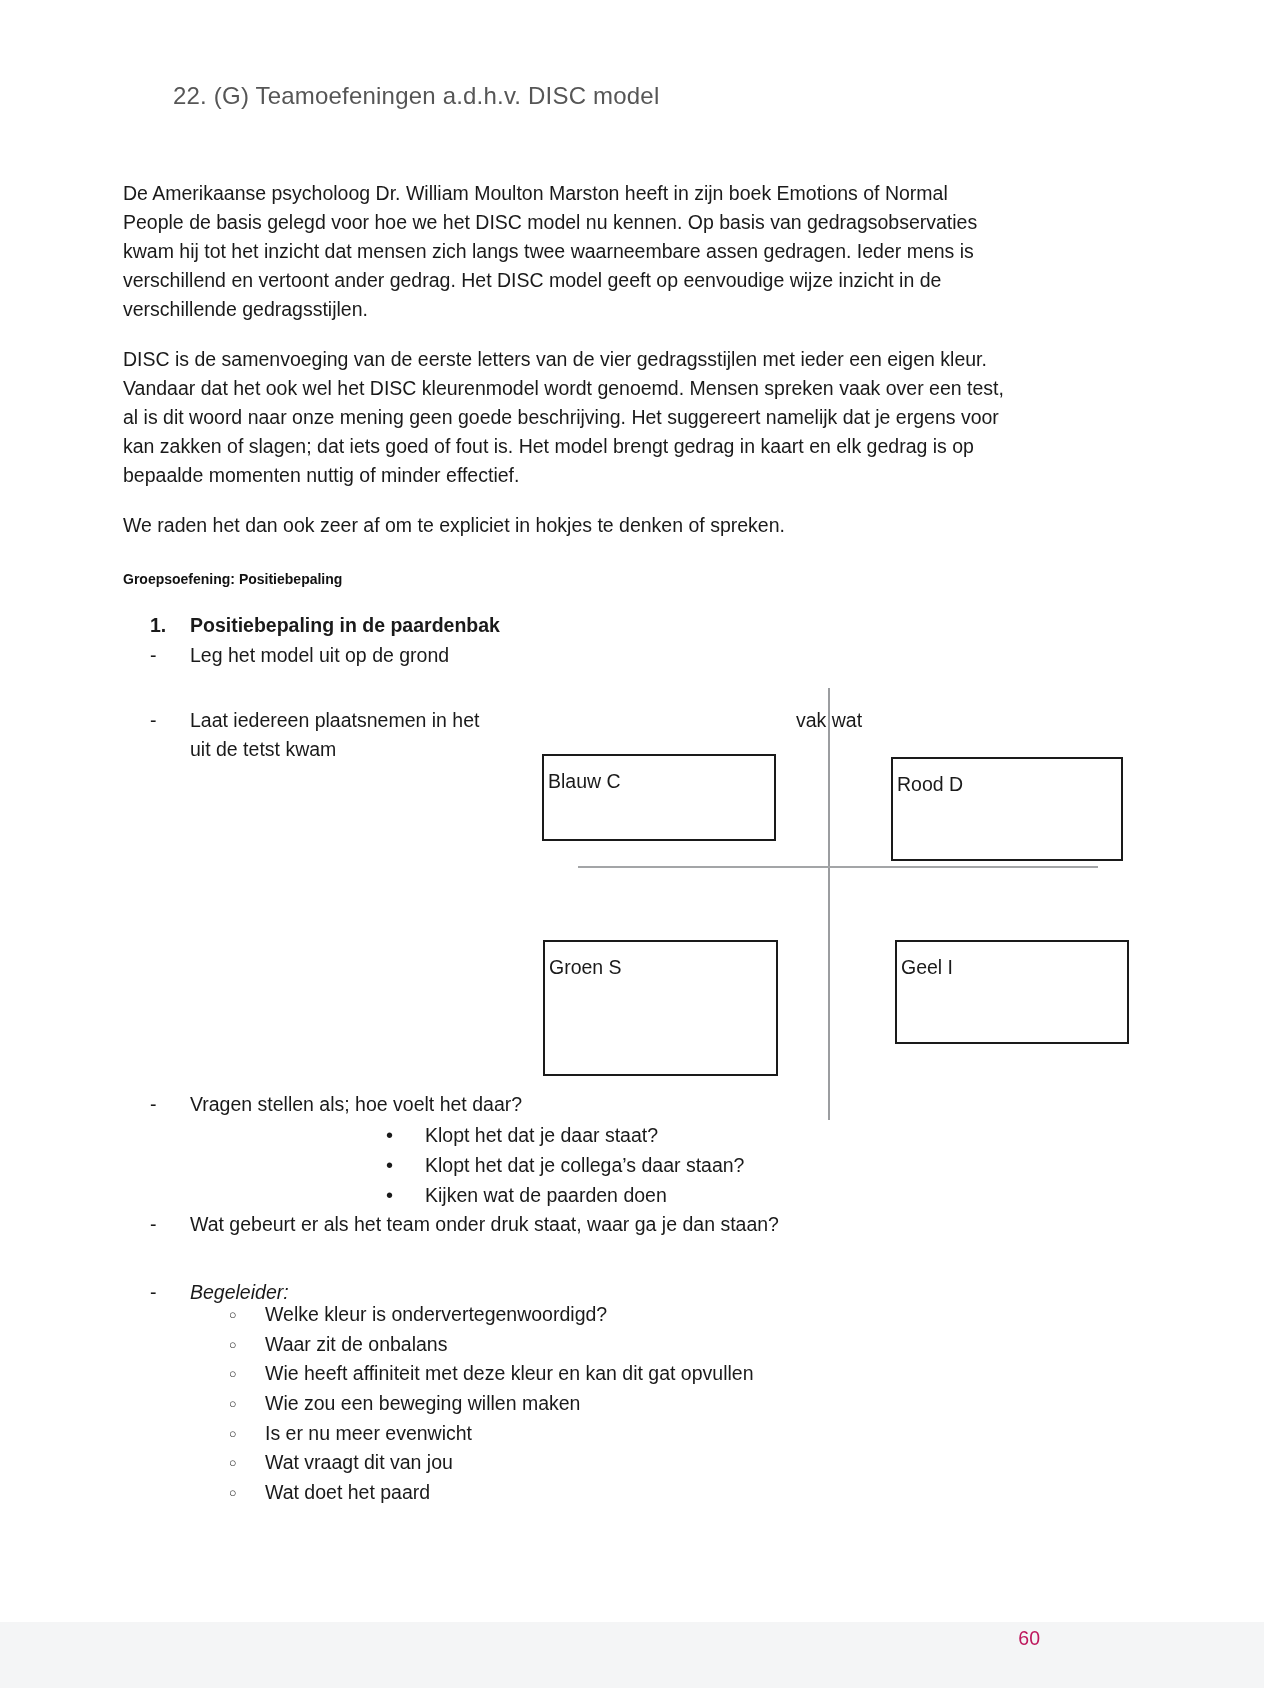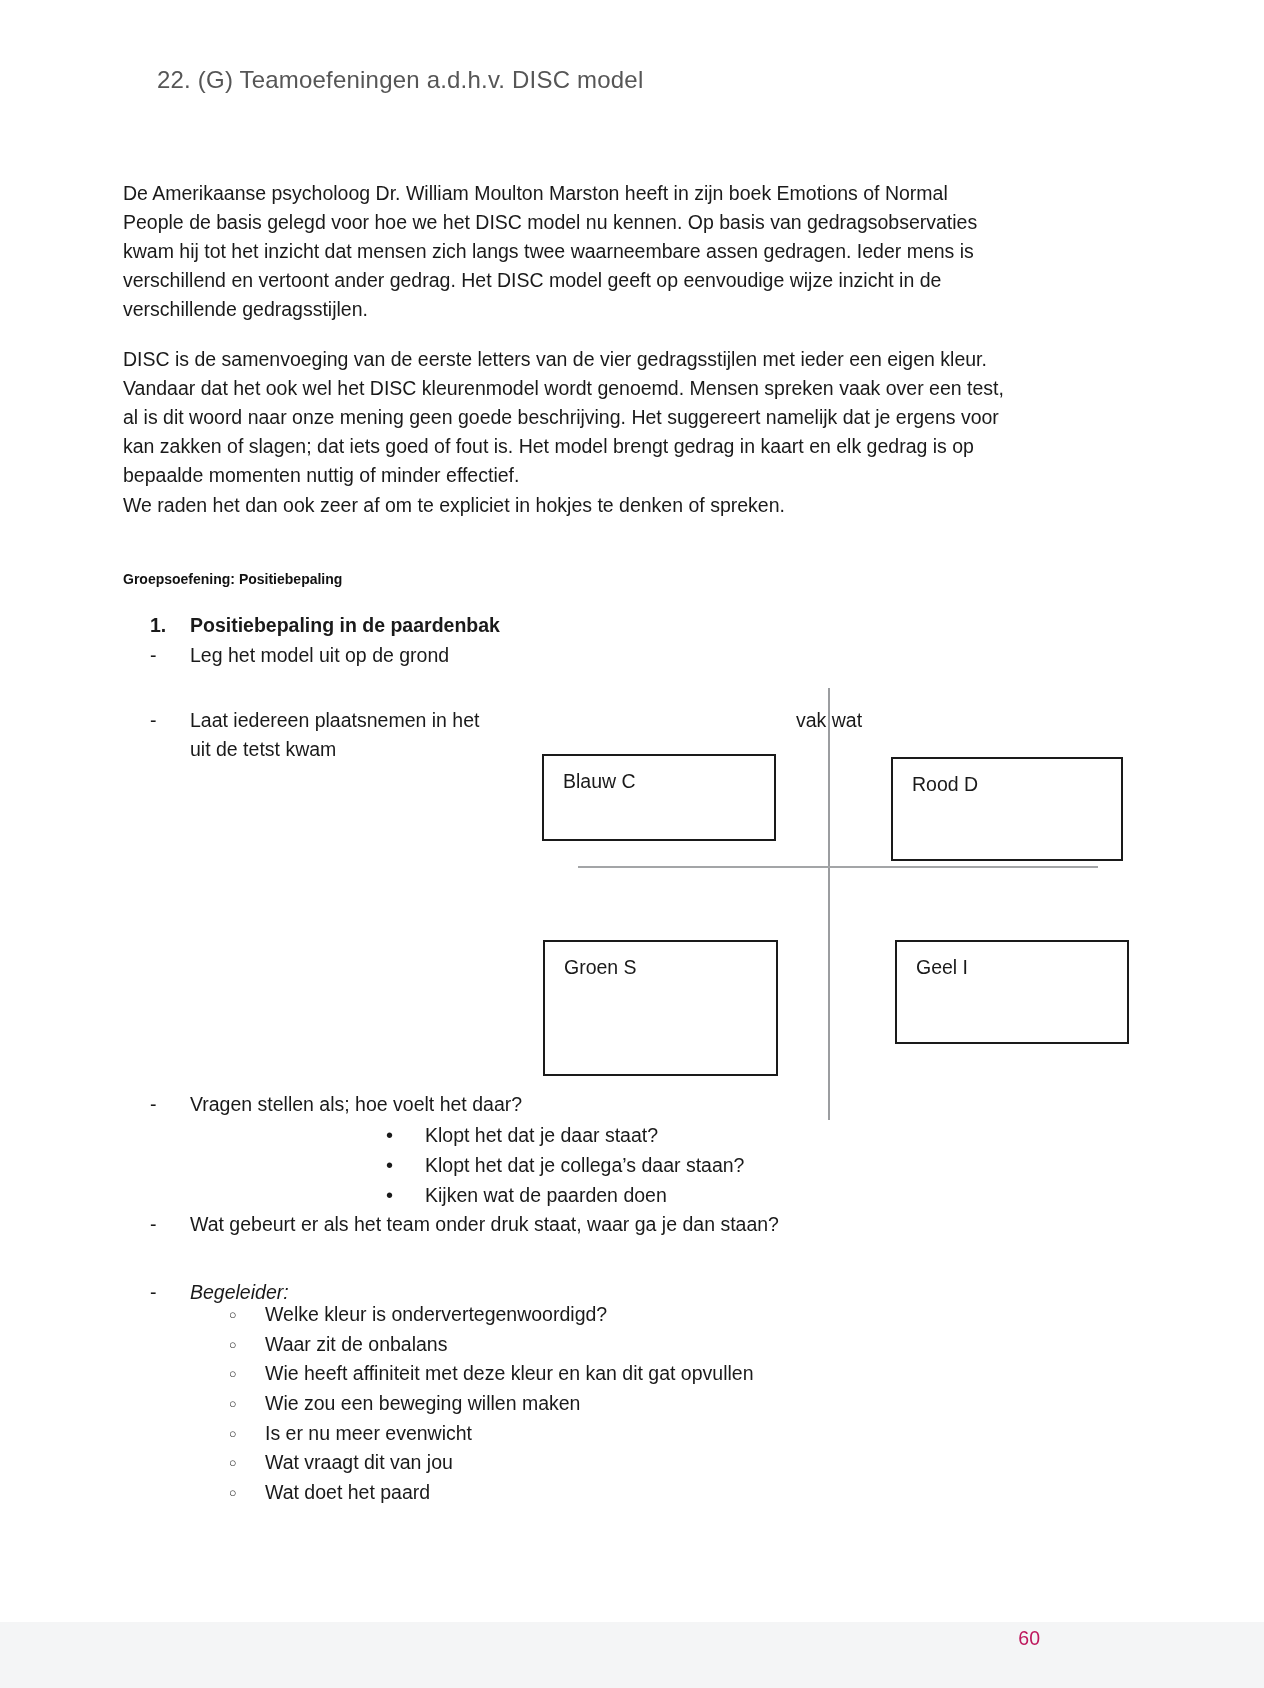--- a/index.html
+++ b/index.html
@@ -2,21 +2,21 @@
 <html><head>
 <meta charset="utf-8">
 <style>
   html,body{margin:0;padding:0}
   body{
     width:1264px;height:1688px;position:relative;overflow:hidden;
     background:#ffffff;color:#1a1a1a;
     font-family:"Liberation Sans","DejaVu Sans",sans-serif;
   }
   .title{
-    position:absolute;left:157px;top:66px;margin:0;
+    position:absolute;left:157px;top:66px;margin:16px;
     font-size:24px;font-weight:400;color:#565656;letter-spacing:.2px;
   }
   .para{
     position:absolute;left:123px;width:1030px;
     font-size:19.5px;line-height:29px;white-space:pre-line;
   }
   .h2{
     position:absolute;left:123px;margin:0;
     font-size:14px;line-height:29px;font-weight:700;color:#111;
   }
@@ -24,21 +24,21 @@
     position:absolute;display:flex;align-items:flex-start;
     font-size:19.5px;line-height:29px;white-space:nowrap;
   }
   .row .marker{flex:0 0 40px;color:#1a1a1a}
   .row.bullets .marker{flex:0 0 39px;font-size:20px}
   .row.circles .marker{flex:0 0 36px;font-size:12.5px;line-height:29px;transform:translateY(1px);color:#222}
   .b{font-weight:700}
   .i{font-style:italic}
   .qbox{
     position:absolute;box-sizing:border-box;border:2px solid #1a1a1a;background:#fff;
-    font-size:19.5px;line-height:24px;padding:13px 0 0 19px;white-space:nowrap;
+    font-size:19.5px;line-height:24px;padding:13px 0 0 4px;white-space:nowrap;
   }
   .vline{position:absolute;width:2px;background:#9b9da0}
   .hline{position:absolute;height:2px;background:#a3a5a7}
   .footer-band{position:absolute;left:0;top:1622px;width:1264px;height:66px;background:#f4f5f6}
   .page-number{position:absolute;left:0;top:1624px;width:1040px;text-align:right;font-size:19.5px;line-height:29px;color:#be185d}
 </style>
 </head>
 <body>
 
 <h1 class="title">22. (G) Teamoefeningen a.d.h.v. DISC model</h1>
@@ -46,21 +46,21 @@
 <div class="para" style="top:179px">De Amerikaanse psycholoog Dr. William Moulton Marston heeft in zijn boek Emotions of Normal
 People de basis gelegd voor hoe we het DISC model nu kennen. Op basis van gedragsobservaties
 kwam hij tot het inzicht dat mensen zich langs twee waarneembare assen gedragen. Ieder mens is
 verschillend en vertoont ander gedrag. Het DISC model geeft op eenvoudige wijze inzicht in de
 verschillende gedragsstijlen.</div>
 <div class="para" style="top:345px">DISC is de samenvoeging van de eerste letters van de vier gedragsstijlen met ieder een eigen kleur.
 Vandaar dat het ook wel het DISC kleurenmodel wordt genoemd. Mensen spreken vaak over een test,
 al is dit woord naar onze mening geen goede beschrijving. Het suggereert namelijk dat je ergens voor
 kan zakken of slagen; dat iets goed of fout is. Het model brengt gedrag in kaart en elk gedrag is op
 bepaalde momenten nuttig of minder effectief.</div>
-<div class="para" style="top:491px">We raden het dan ook zeer af om te expliciet in hokjes te denken of spreken.</div>
+<div class="para" style="top:511px">We raden het dan ook zeer af om te expliciet in hokjes te denken of spreken.</div>
 
 <h2 class="h2" style="top:565px">Groepsoefening: Positiebepaling</h2>
 
 <div class="row" style="left:150px;top:611px">
   <span class="marker b">1.</span>
   <span class="b">Positiebepaling in de paardenbak</span>
 </div>
 
 <div class="row" style="left:150px;top:641px">
   <span class="marker">-</span>

